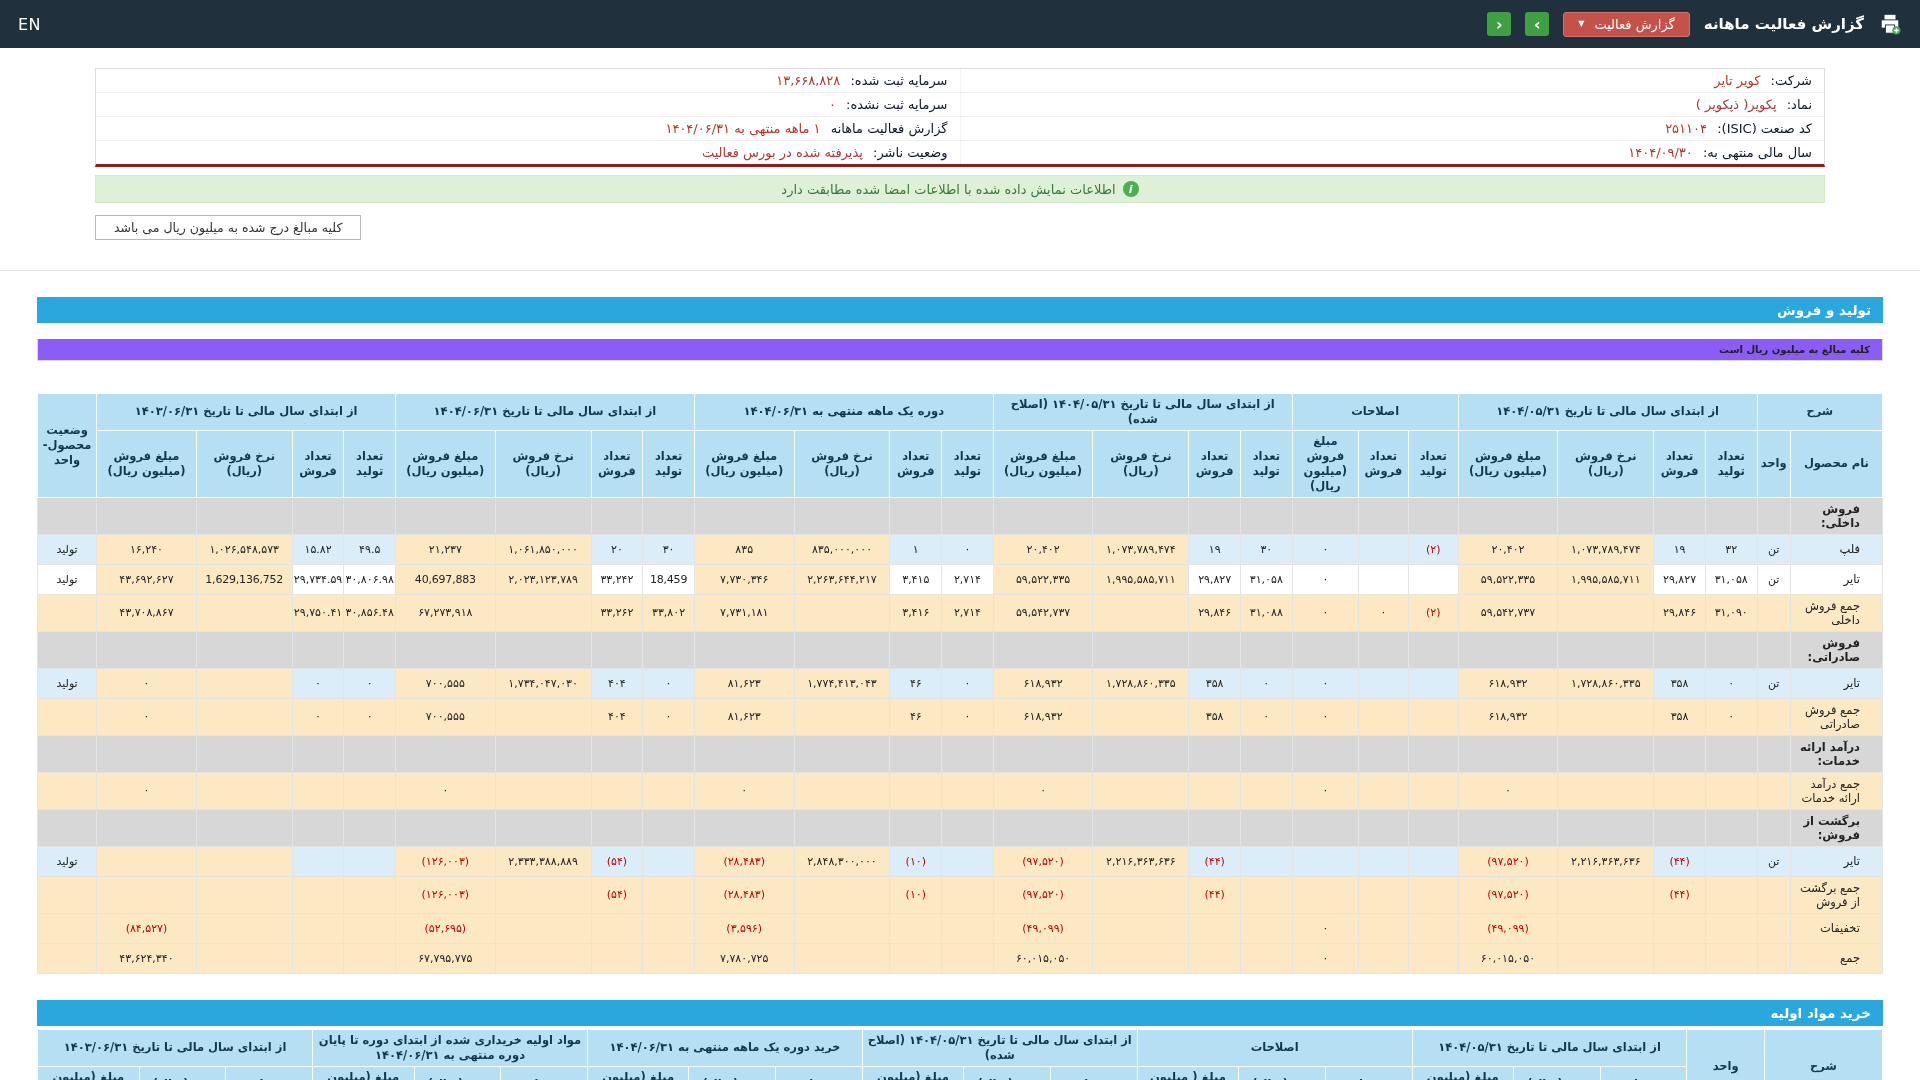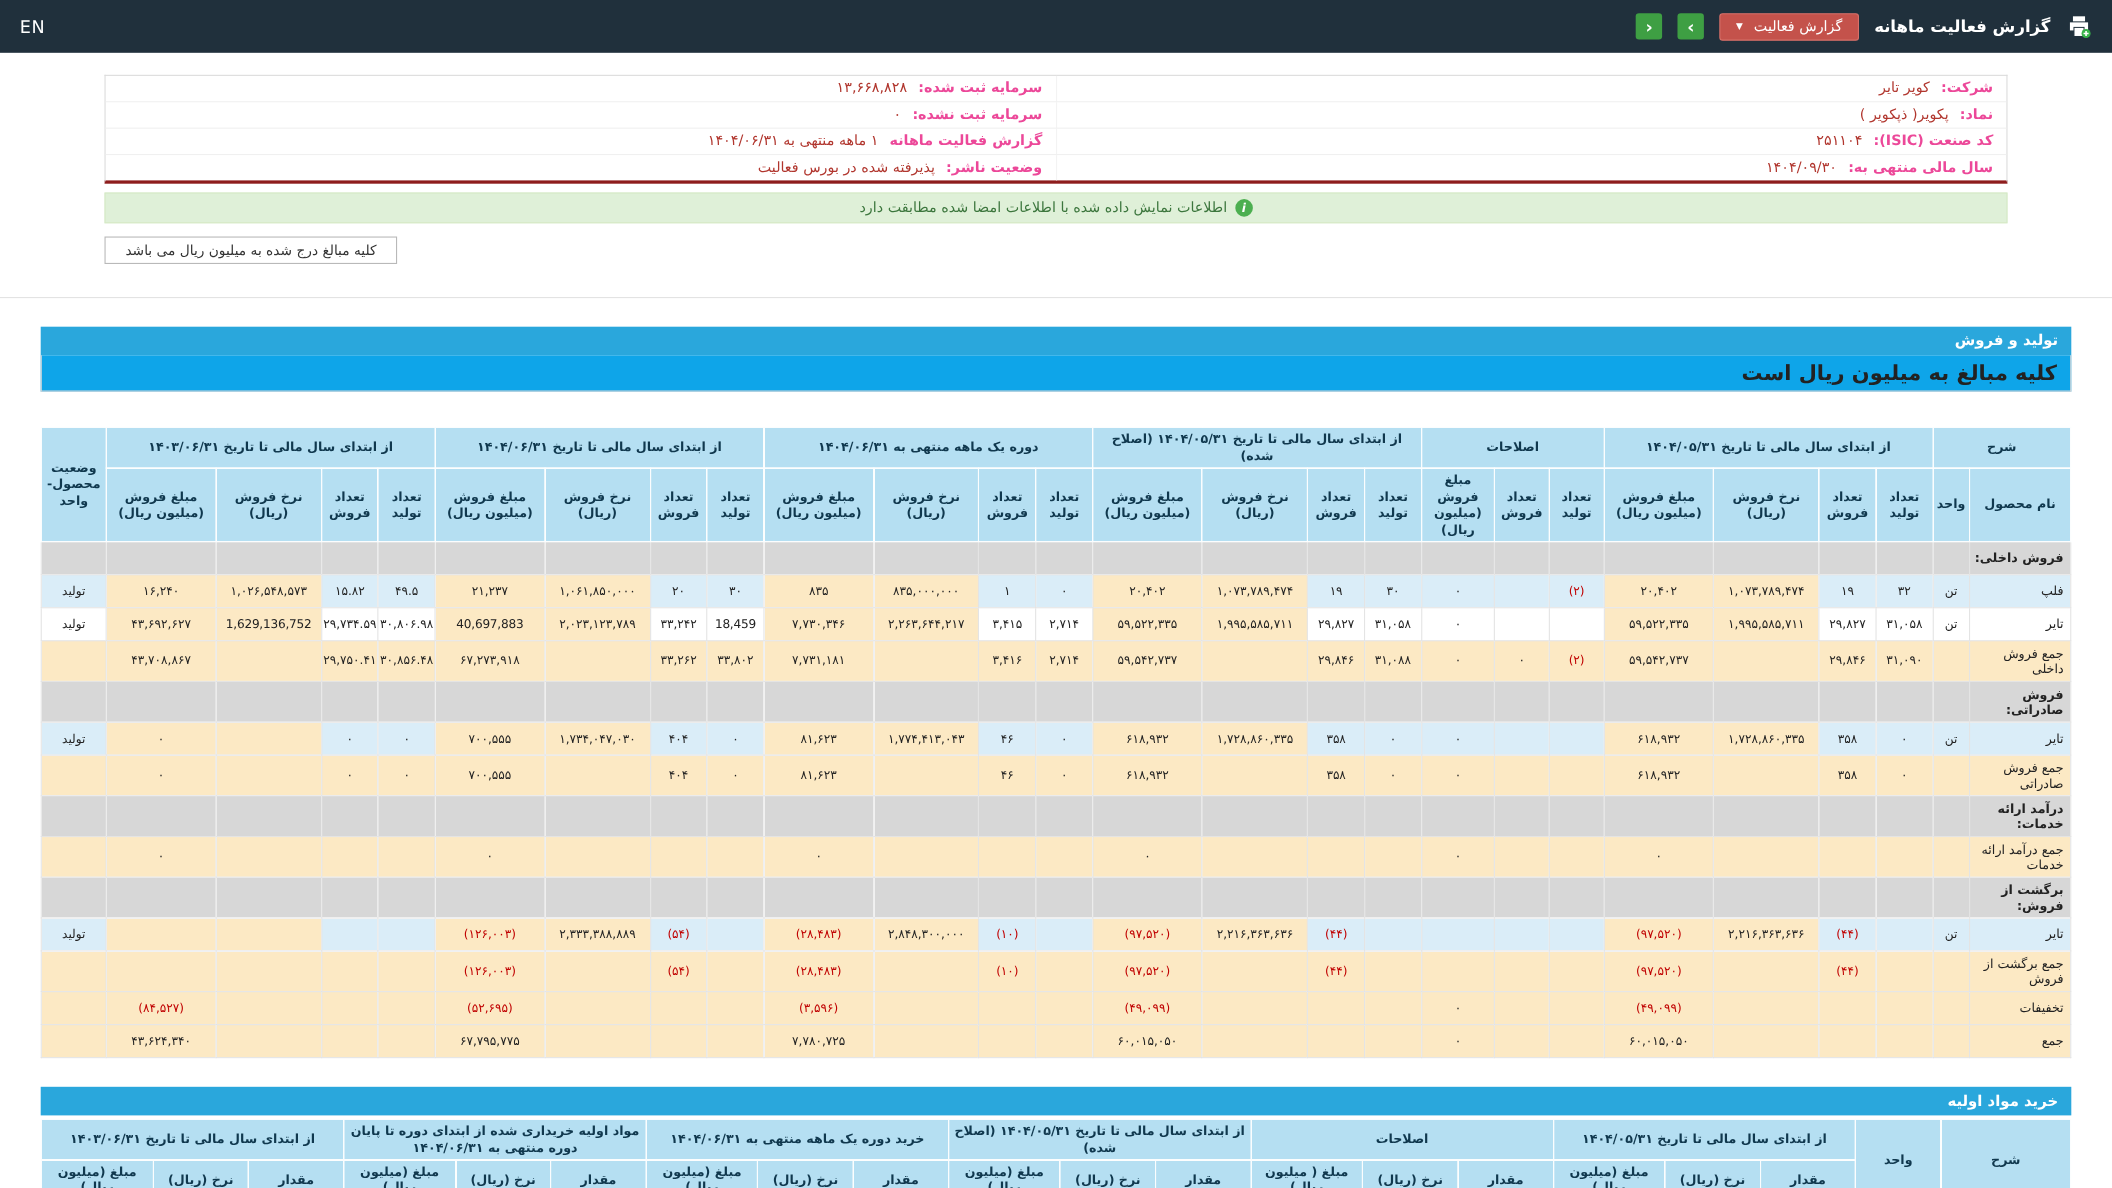--- a/index.html
+++ b/index.html
@@ -14,45 +14,45 @@
   .nav-arrow{width:24px;height:24px;background:#3E9F43;border-radius:3px;color:#fff;display:flex;align-items:center;
     justify-content:center;font-size:16px;font-weight:bold;cursor:pointer;}
   .spacer{flex:1;}
   .lang{color:#fff;font-size:16px;cursor:pointer;letter-spacing:.5px;}
   
   .info-box{margin:20px 95px 0;border:1px solid #DCDCDC;border-bottom:3px solid #8E1D1D;background:#fff;}
   .info-tbl{width:100%;border-collapse:collapse;}
   .info-tbl td{width:50%;padding:4px 12px;font-size:13px;border-bottom:1px solid #F0F0F0;}
   .info-tbl tr:last-child td{border-bottom:none;}
   .info-tbl td:first-child{border-left:1px solid #F3F3F3;}
-  .lbl{font-weight:bold;color:#ec4899;margin-left:6px;}
+  .lbl{font-weight:normal;color:#0f172a;margin-left:6px;}
   .val{color:#B1362E;}
   
   .notice{margin:8px 95px 0;background:#DFF0D8;border:1px solid #D6E9C6;height:26px;display:flex;align-items:center;
     justify-content:center;gap:7px;font-size:13px;color:#3C763D;}
   .info-i{width:16px;height:16px;border-radius:50%;background:#4CAF50;color:#fff;font-size:11px;font-weight:bold;
     font-style:italic;display:flex;align-items:center;justify-content:center;}
   
   .unit-note-wrap{direction:ltr;margin:12px 0 0 95px;}
   .unit-note{display:inline-block;direction:rtl;border:1px solid #B9B9B9;padding:4px 18px;font-size:12.5px;color:#333;background:#fff;}
   hr.div{border:none;border-top:1px solid #E3E3E3;margin:30px 0 0;}
   
   .section-bar{margin:26px 37px 0;background:#2AA7DC;color:#fff;font-weight:bold;font-size:13.5px;padding:5px 12px;}
-  .section-note{margin:0 37px;background:#0ea5e9;border:1px solid #D8D8D8;border-top:none;font-weight:bold;font-size:19px;
+  .section-note{margin:16px 37px;background:#8b5cf6;border:1px solid #D8D8D8;border-top:none;font-weight:bold;font-size:10px;
     color:#222;padding:5px 12px;}
   .tbl-wrap1{margin:32px 37px 0;}
   .tbl-wrap2{margin:3px 37px 0;}
   
   table.data{width:100%;border-collapse:collapse;table-layout:fixed;}
   .data th{background:#B5DFF2;border:1px solid #FBFDFE;font-size:11.5px;font-weight:bold;color:#10384E;
     padding:3px 2px;line-height:1.3;overflow:hidden;}
   .data td{border:1px solid #E4E4E4;font-size:11px;color:#222;text-align:center;padding:4px 1px;height:21px;
     overflow:hidden;letter-spacing:-0.2px;}
   .data td.num{direction:ltr;unicode-bidi:embed;white-space:nowrap;}
-  .data td.name{text-align:right;padding-right:6px;white-space:normal;font-size:11.5px;}
+  .data td.name{text-align:right;padding-right:22px;white-space:normal;font-size:11.5px;}
   .data td.unit,.data td.status{font-size:11px;}
   tr.rb td{background:#DAEDF8;}
   tr.rw td{background:#FFFFFF;}
   .data td.wheat{background:#FCE9C4;}
   tr.sum td{background:#FCE9C4;}
   tr.sum td.name{font-weight:normal;margin-top:27px;}
   tr.sec td{background:#D7D7D7;}
   tr.sec td.name{font-weight:bold;}
   .data td.neg{color:#C00000;}
 </style>

